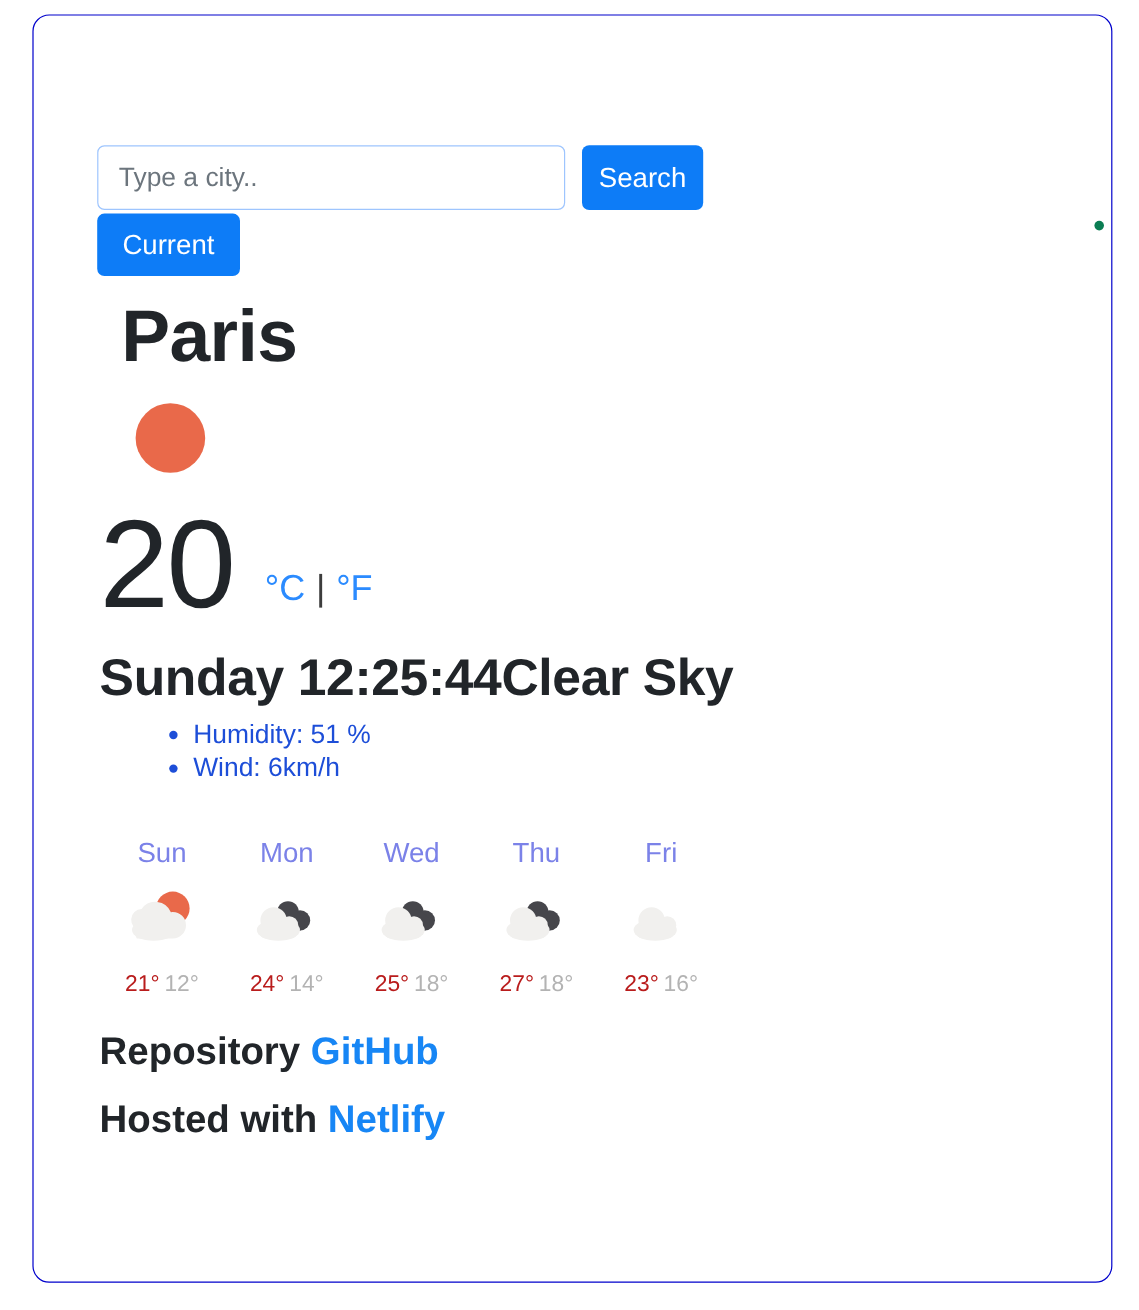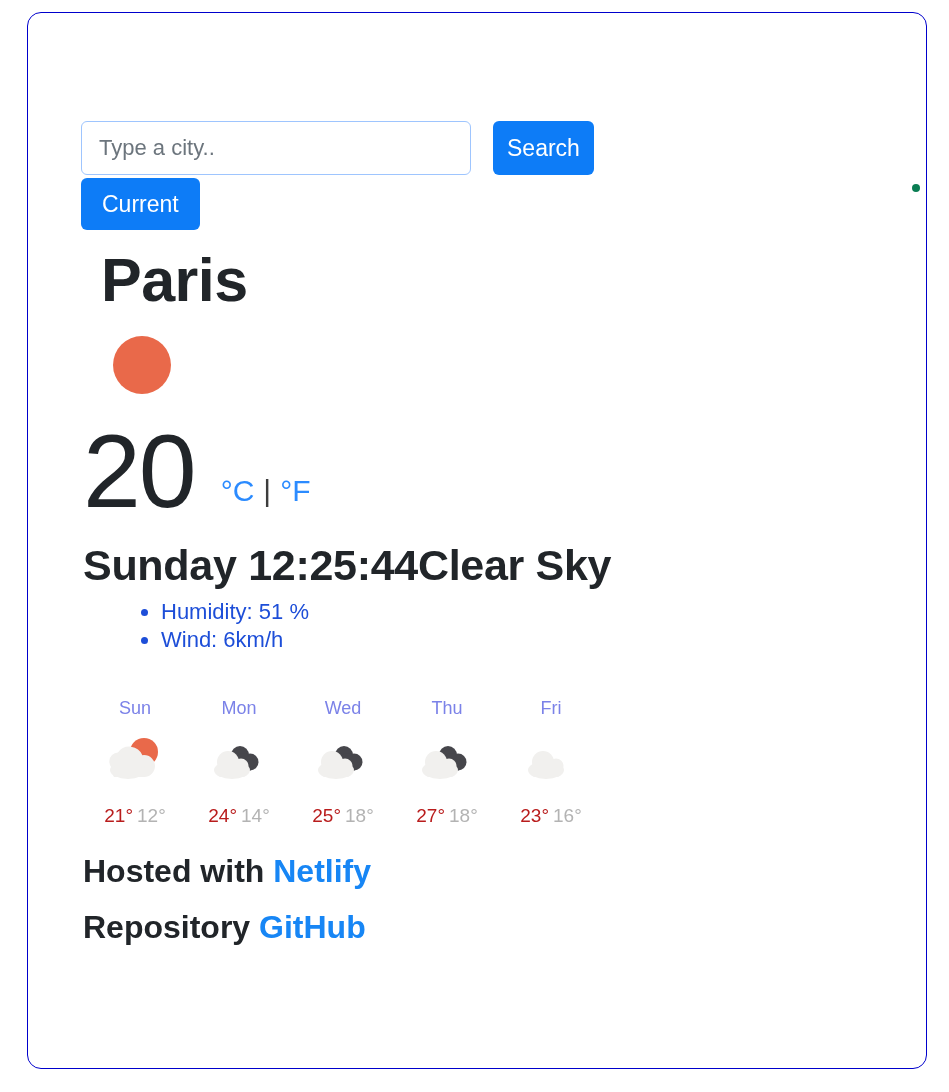--- a/index.html
+++ b/index.html
@@ -44,21 +44,21 @@
     position: absolute;
     left: 53px;
     top: 108px;
     width: 800px;
   }
 
   
   .search-row {
     display: flex;
     align-items: flex-end;
-    gap: 22px;
+    gap: 14px;
   }
   #city-input {
     width: 390px;
     height: 54px;
     box-sizing: border-box;
     border: 1px solid #9ec5fe;
     border-radius: 6px;
     padding: 0 17px;
     font-family: "Liberation Sans", sans-serif;
     font-size: 22px;
@@ -179,21 +179,21 @@
   .forecast {
     margin-top: 44px;
     display: flex;
     padding-left: 2px;
   }
   .fc-col {
     width: 104px;
     text-align: center;
   }
   .fc-day {
-    font-size: 18px;
+    font-size: 23px;
     color: #7b82e8;
     line-height: 1;
   }
   .fc-icon {
     height: 62px;
     margin-top: 16px;
     position: relative;
   }
   .fc-icon svg { display: block; margin: 0 auto; }
   .fc-temps {
@@ -357,23 +357,23 @@
         <div class="fc-temps">
           <span class="t-max">23°</span><span class="t-min">16°</span>
         </div>
       </div>
 
     </div>
 
     
     <div class="footer">
       <div class="footer-line">
+        <span>Repository</span>
+        <a class="footer-link" href="#">GitHub</a>
+      </div>
+      <div class="footer-line">
         <span>Hosted with</span>
         <a class="footer-link" href="#">Netlify</a>
       </div>
-      <div class="footer-line">
-        <span>Repository</span>
-        <a class="footer-link" href="#">GitHub</a>
-      </div>
     </div>
 
   </div>
 </div>
 
 </body></html>

